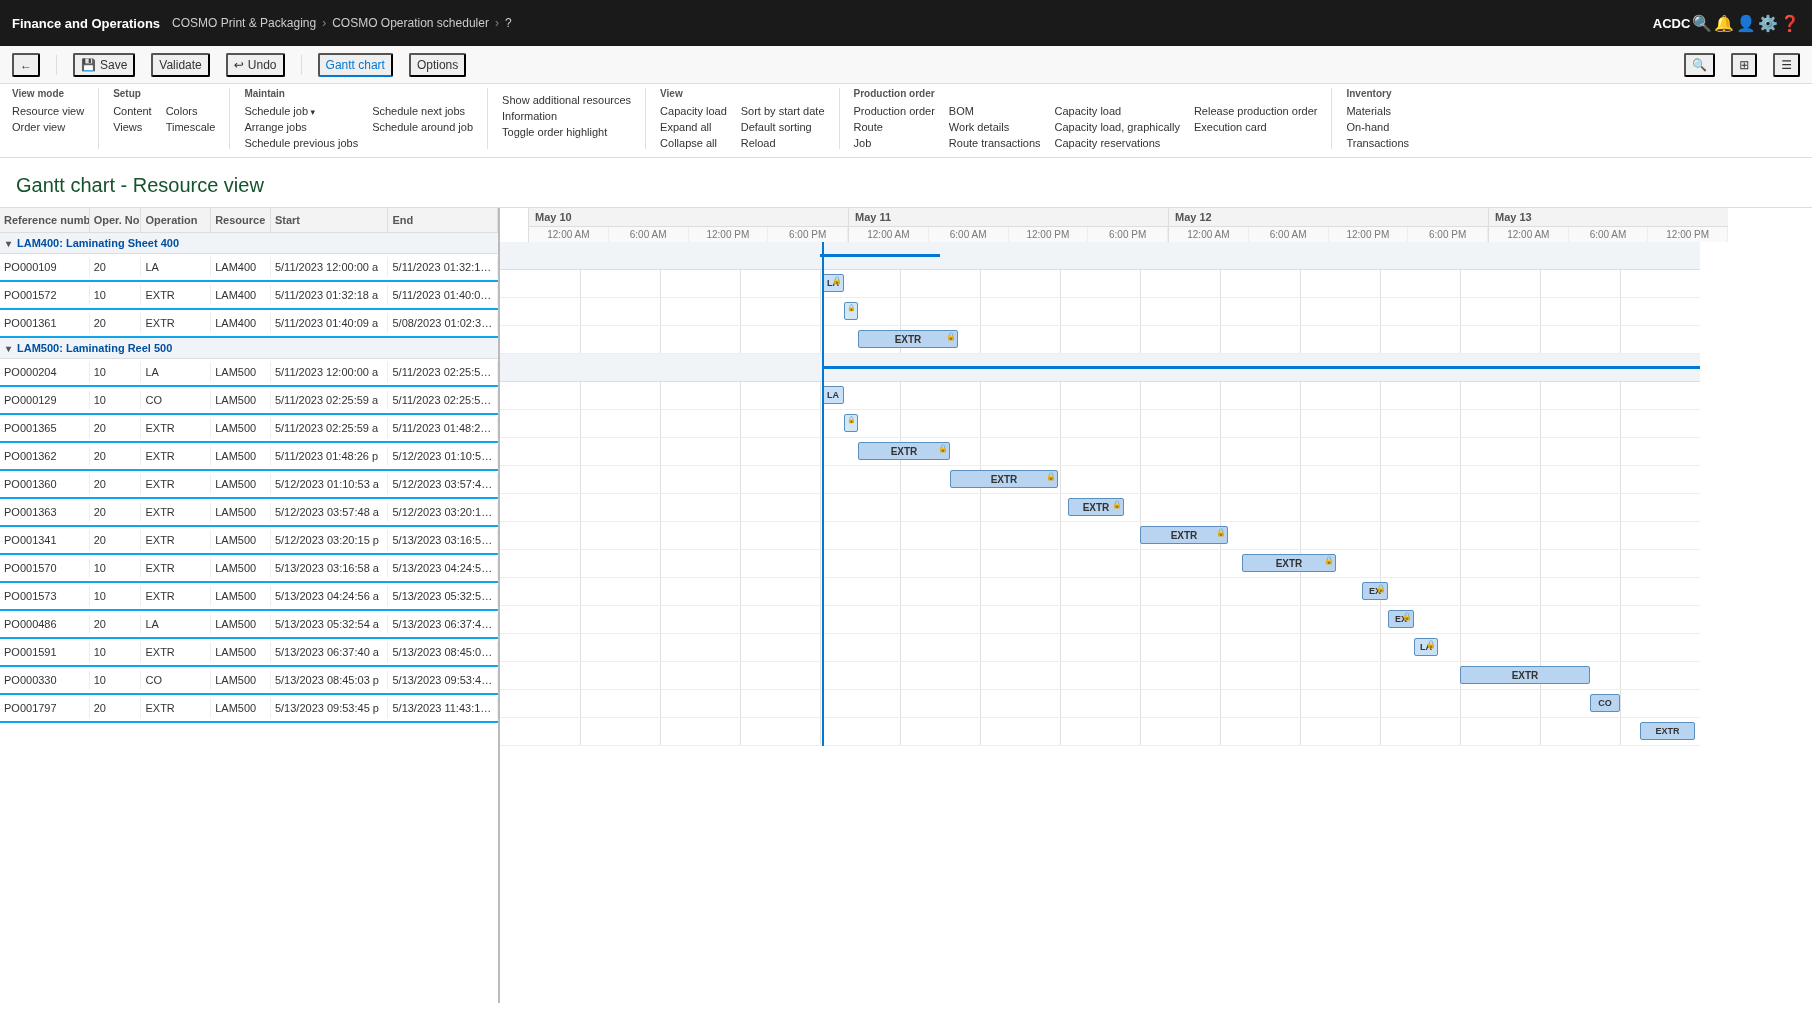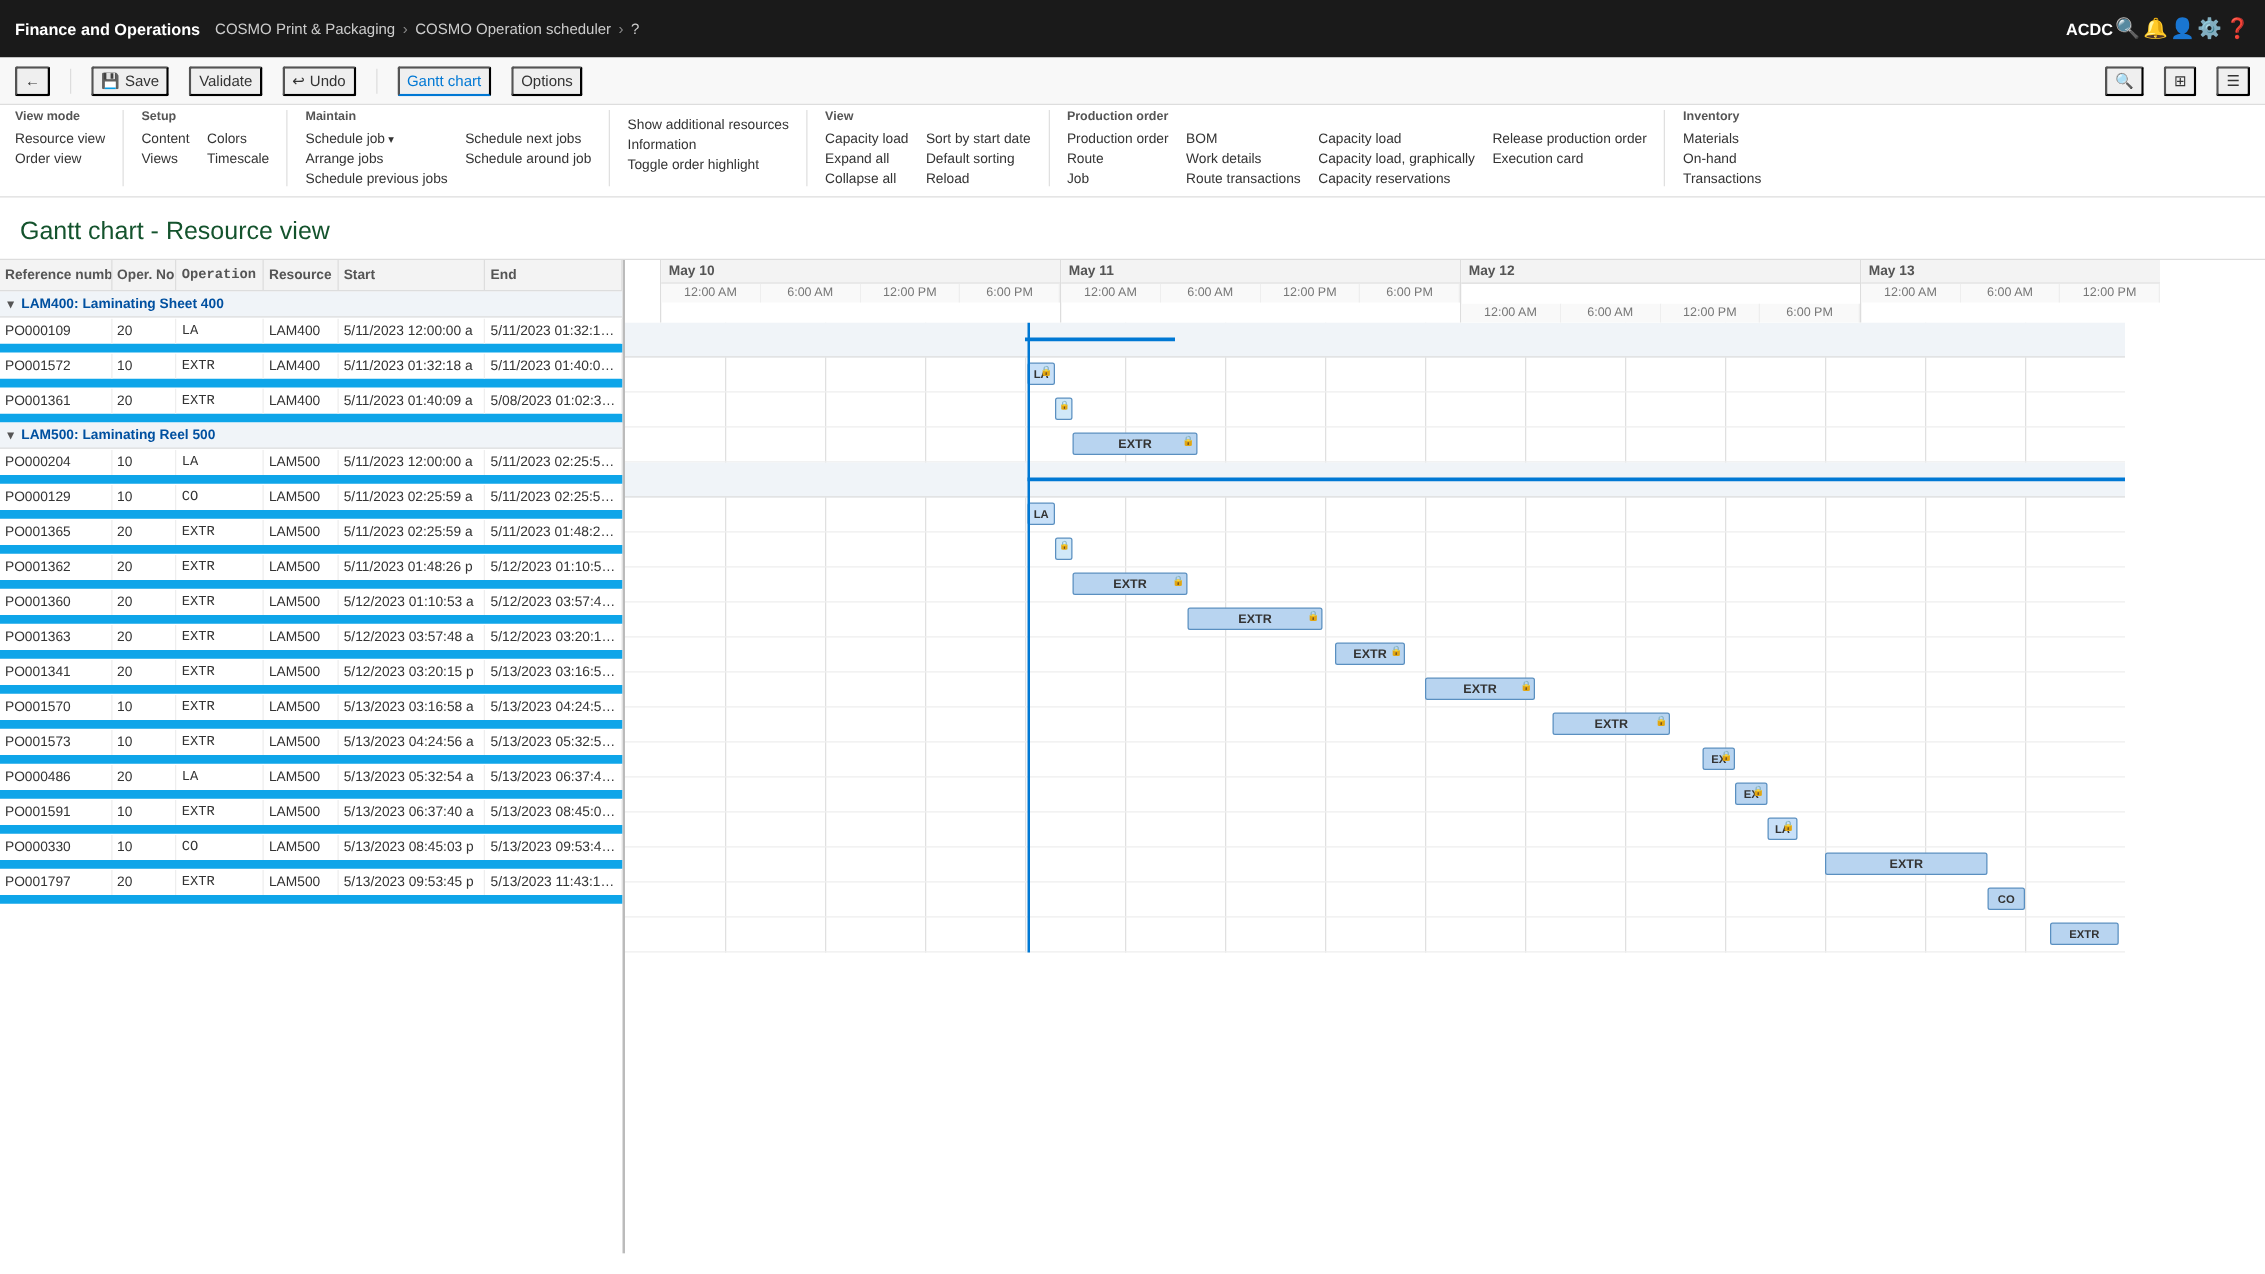--- a/index.html
+++ b/index.html
@@ -153,21 +153,21 @@
       color: #555;
       padding: 6px 4px;
       border-right: 1px solid #ddd;
       text-align: left;
       white-space: nowrap;
       overflow: hidden;
     }
 
     .col-ref { width: 90px; }
     .col-oper { width: 52px; }
-    .col-op { width: 70px; font-family: Liberation Mono, monospace; }
+    .col-op { width: 70px; }
     .col-res { width: 60px; }
     .col-start { width: 118px; }
     .col-end { width: 110px; }
 
     .gantt-group-row {
       display: flex;
       align-items: center;
       background: #f0f4f8;
       border-bottom: 1px solid #ddd;
       padding: 4px 6px;
@@ -178,21 +178,21 @@
     }
     .gantt-group-row .collapse-icon {
       margin-right: 6px;
       font-size: 10px;
       color: #555;
     }
 
     .gantt-data-row {
       display: flex;
       align-items: center;
-      border-bottom: 7px solid #0ea5e9;
+      border-bottom: 2px solid #0ea5e9;
       min-height: 28px;
     }
     .gantt-cell {
       font-size: 11px;
       color: #333;
       padding: 4px 4px;
       border-right: 1px solid #eee;
       white-space: nowrap;
       overflow: hidden;
       text-overflow: ellipsis;
@@ -631,21 +631,21 @@
           <div class="date-group" style="width:320px;">
             <div class="date-label">May 11</div>
             <div class="time-slots">
               <div class="time-slot">12:00 AM</div>
               <div class="time-slot">6:00 AM</div>
               <div class="time-slot">12:00 PM</div>
               <div class="time-slot">6:00 PM</div>
             </div>
           </div>
 
-          <div class="date-group" style="width:320px;gap:16px;">
+          <div class="date-group" style="width:320px;">
             <div class="date-label">May 12</div>
             <div class="time-slots">
               <div class="time-slot">12:00 AM</div>
               <div class="time-slot">6:00 AM</div>
               <div class="time-slot">12:00 PM</div>
               <div class="time-slot">6:00 PM</div>
             </div>
           </div>
 
           <div class="date-group" style="width:240px;">

